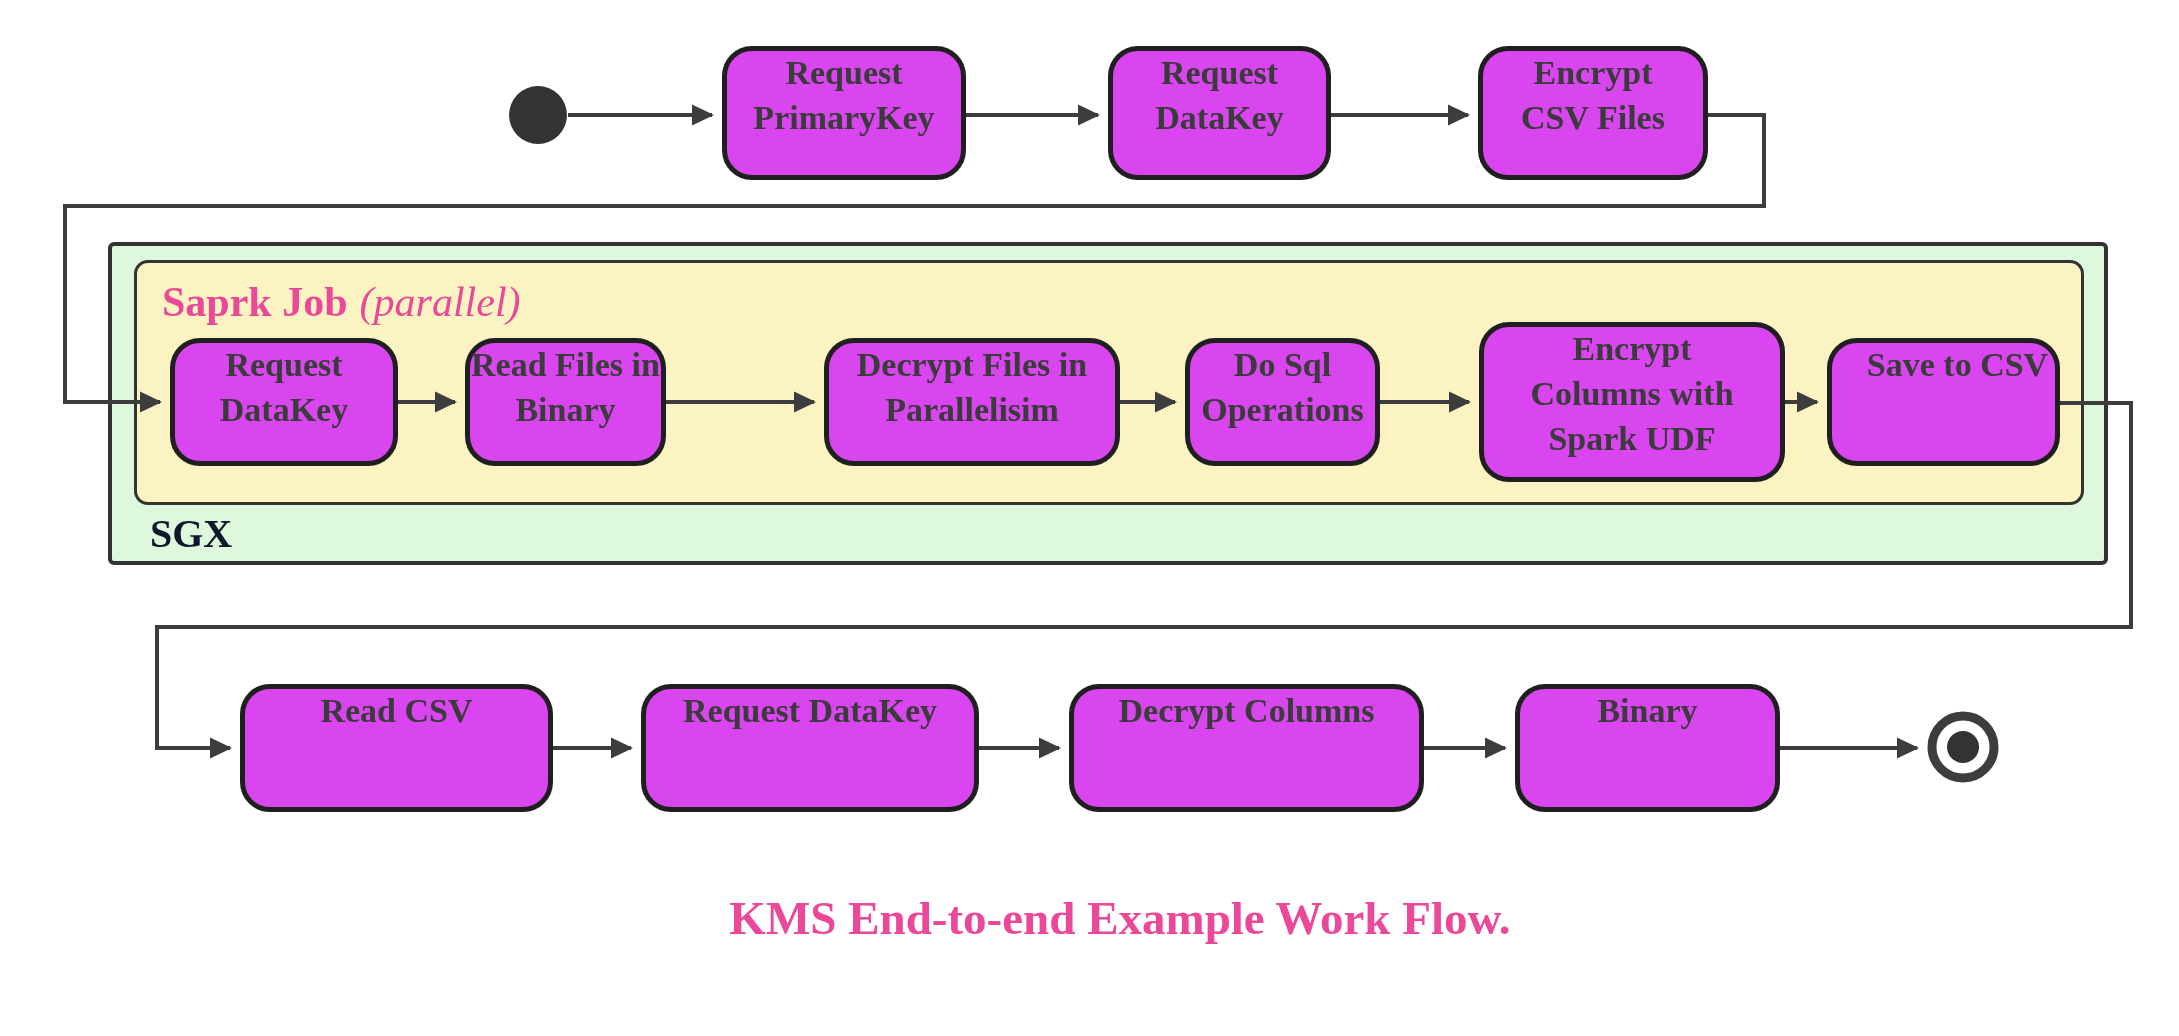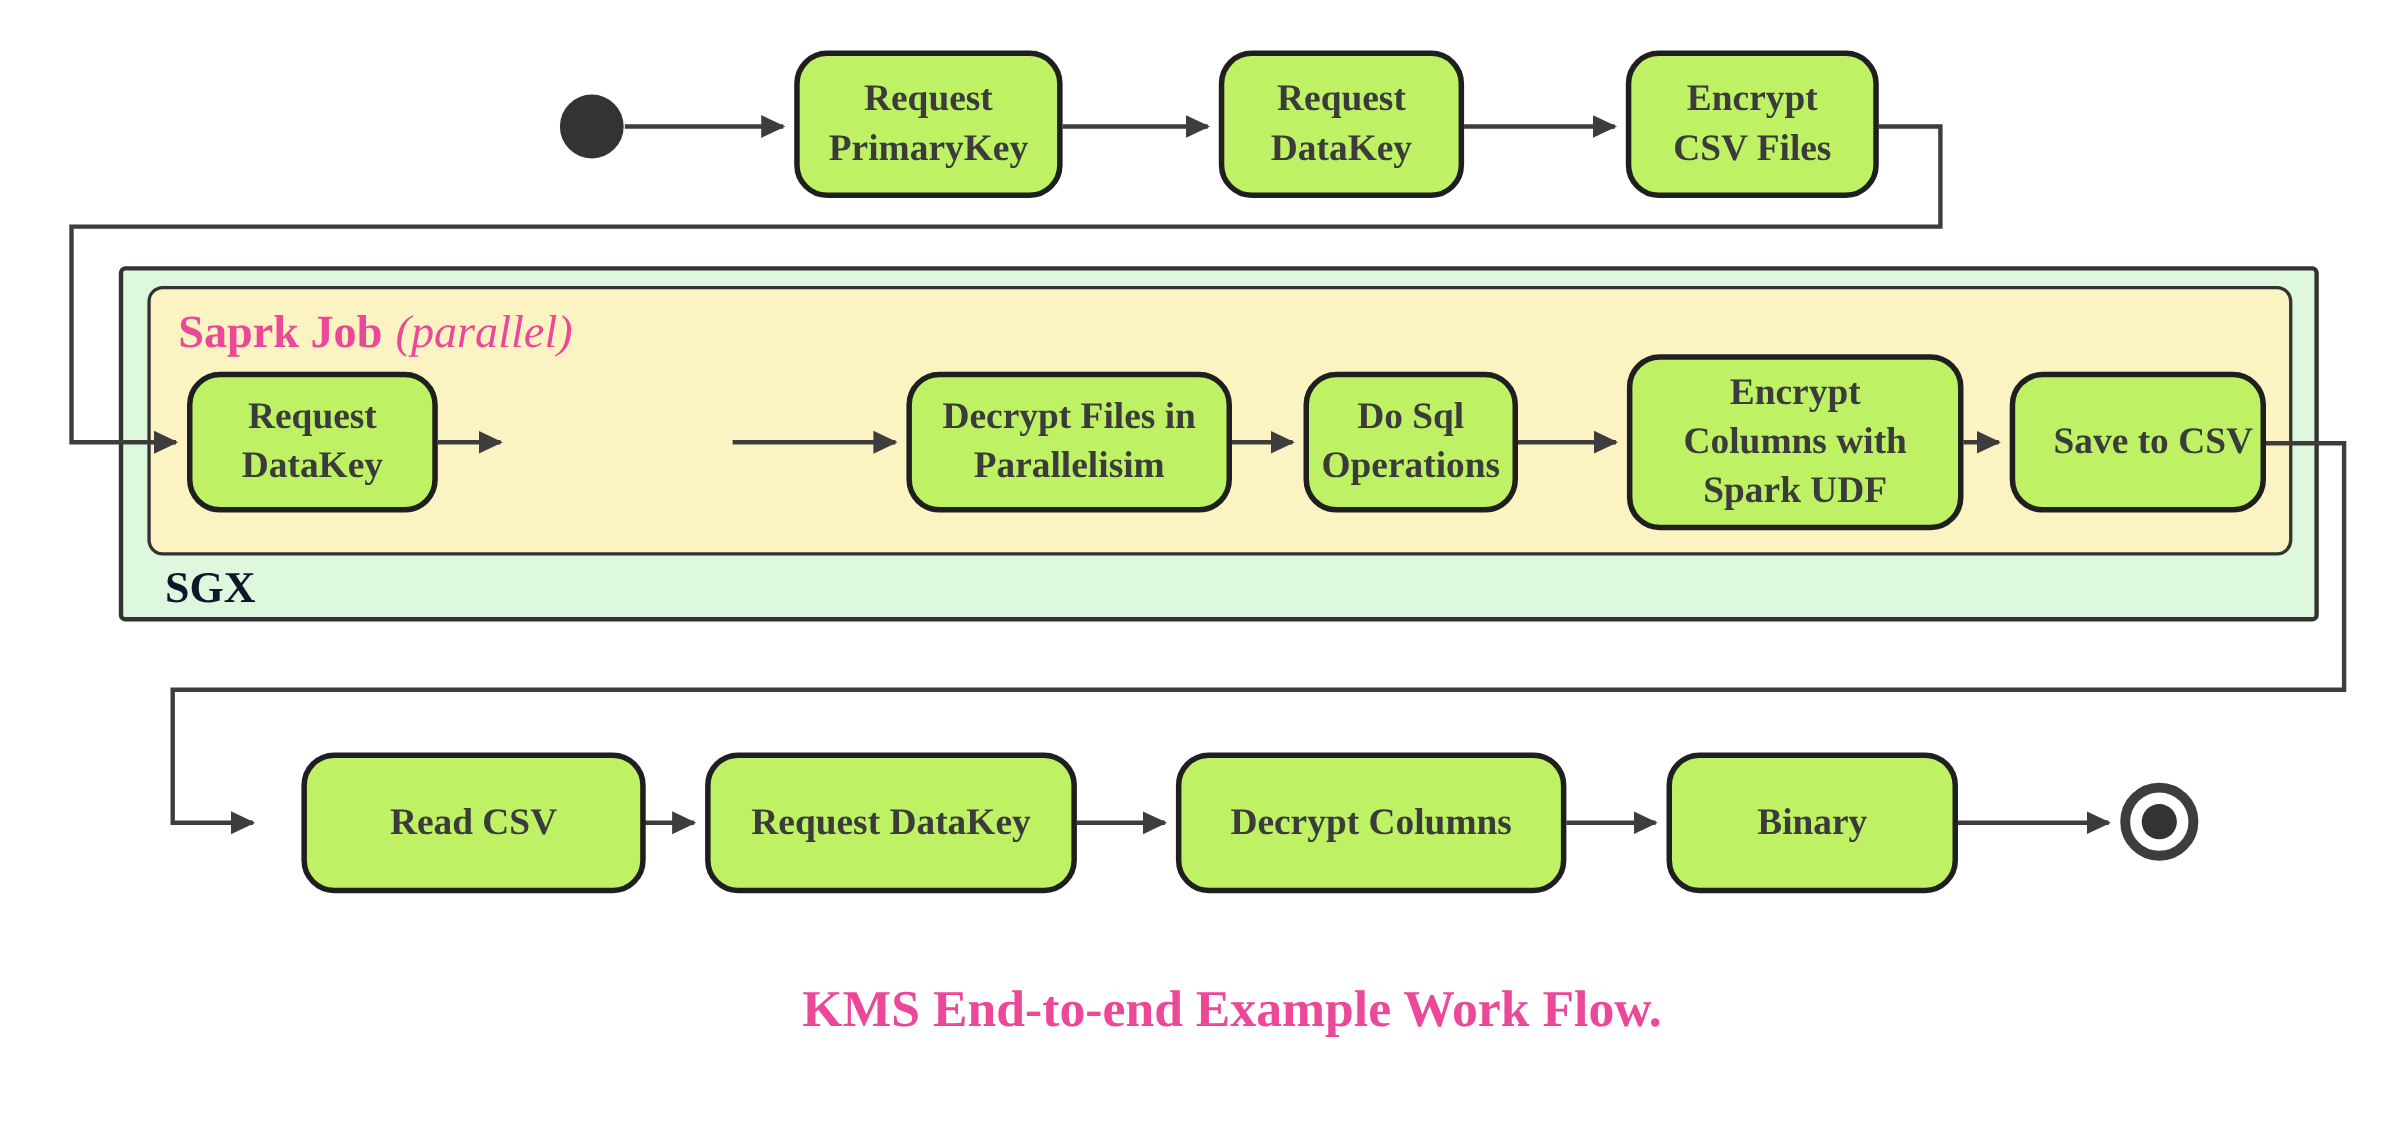--- a/index.html
+++ b/index.html
@@ -15,36 +15,36 @@
   .sgx-box{
     left:108px;top:242px;width:2000px;height:323px;
     background:#def8de;border:4px solid #333333;border-radius:6px;
   }
   .spark-box{
     left:134px;top:260px;width:1950px;height:245px;
     background:#fbf4c2;border:3px solid #333333;border-radius:14px;
   }
   .node{
     position:absolute;box-sizing:border-box;
-    background:#bef264;border:5px solid #1f1f1f;border-radius:30px;
-    display:flex;align-items:center;justify-content:center;
+    background:#d946ef;border:5px solid #1f1f1f;border-radius:30px;
+    display:flex;align-items:flex-start;justify-content:center;
     text-align:center;
     font-weight:bold;font-size:34px;line-height:1.32;color:#3b3b3b;
     white-space:pre-line;
   }
   .node-t1{left:722px;top:46px;width:244px;height:134px;}
   .node-t2{left:1108px;top:46px;width:223px;height:134px;}
   .node-t3{left:1478px;top:46px;width:230px;height:134px;}
   .node-m1{left:170px;top:338px;width:228px;height:128px;}
   .node-m2{left:465px;top:338px;width:201px;height:128px;}
   .node-m3{left:824px;top:338px;width:296px;height:128px;}
   .node-m4{left:1185px;top:338px;width:195px;height:128px;}
   .node-m5{left:1479px;top:322px;width:306px;height:160px;}
   .node-m6{left:1827px;top:338px;width:233px;height:128px;padding-left:28px;}
-  .node-b1{left:240px;top:684px;width:313px;height:128px;margin-left:34px;}
+  .node-b1{left:240px;top:684px;width:313px;height:128px;}
   .node-b2{left:641px;top:684px;width:338px;height:128px;}
   .node-b3{left:1069px;top:684px;width:355px;height:128px;}
   .node-b4{left:1515px;top:684px;width:265px;height:128px;}
   .spark-label{
     position:absolute;left:162px;top:278px;
     font-size:42px;color:#ec4899;white-space:nowrap;
   }
   .spark-label .name{font-weight:bold;}
   .spark-label .mode{font-style:italic;margin-left:12px;}
   .sgx-label{
@@ -108,20 +108,24 @@
   </div>
   <div class="node node-t3">
     <span>Encrypt
 CSV Files</span>
   </div>
 
   <div class="node node-m1">
     <span>Request
 DataKey</span>
   </div>
+  <div class="node node-m2">
+    <span>Read Files in
+Binary</span>
+  </div>
   <div class="node node-m4">
     <span>Do Sql
 Operations</span>
   </div>
   <div class="node node-m3">
     <span>Decrypt Files in
 Parallelisim</span>
   </div>
   <div class="node node-m5">
     <span>Encrypt

